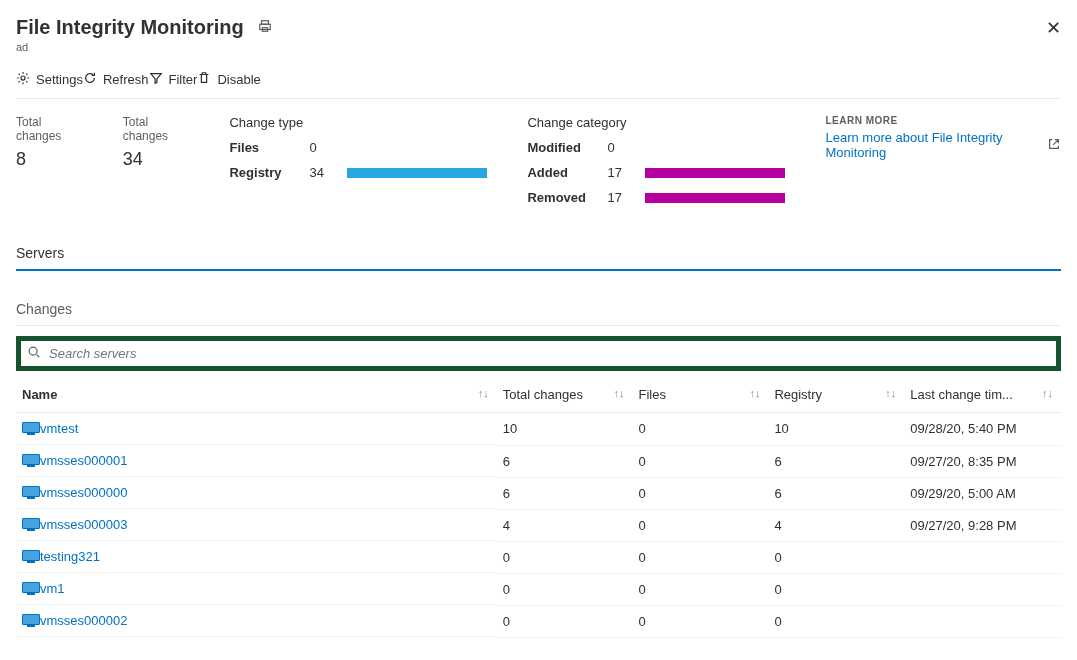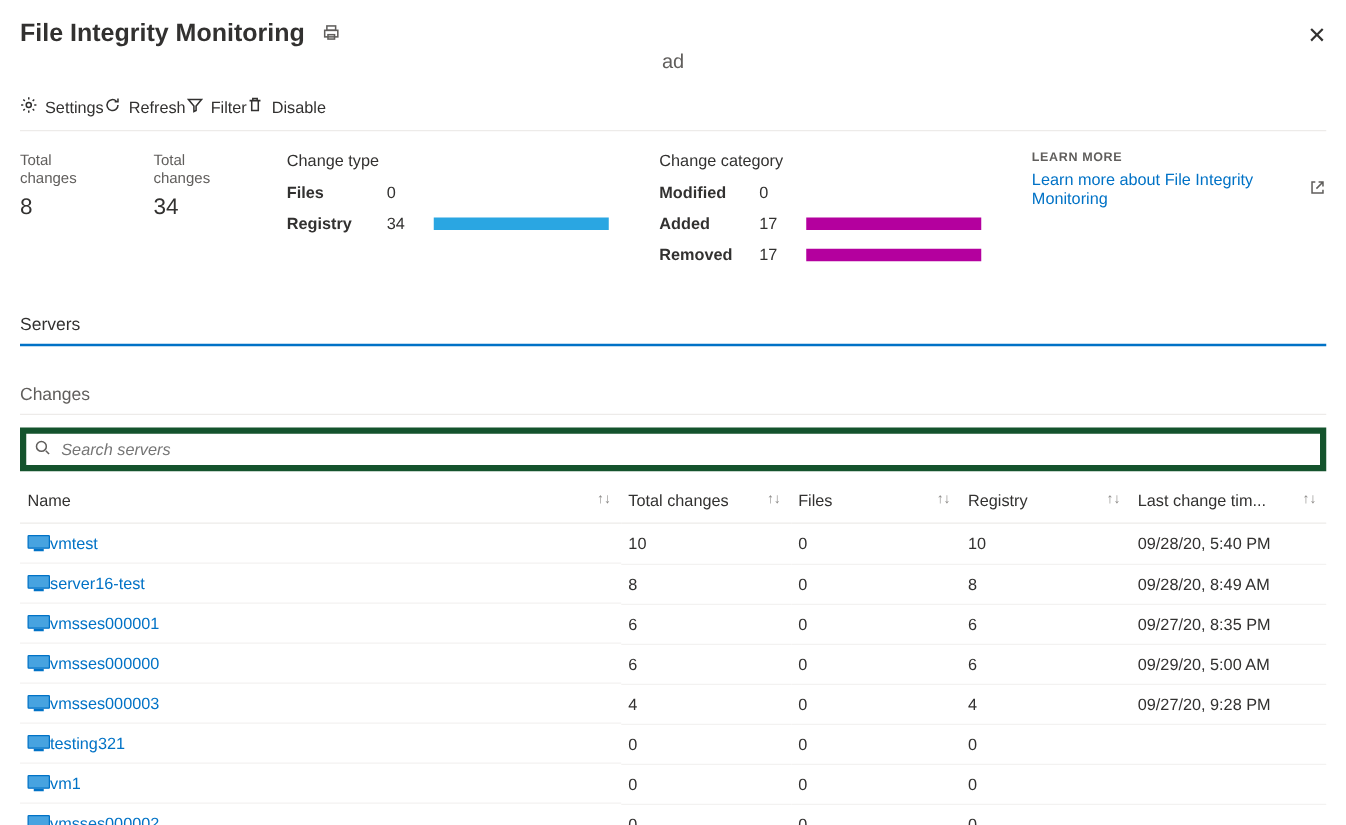--- a/index.html
+++ b/index.html
@@ -8,21 +8,21 @@
     padding: 16px;
     font-family: "Segoe UI", Arial, sans-serif;
     font-size: 13px;
     color: #323130;
     background: #fff;
     width: 1077px;
   }
   .header-row { display: flex; align-items: center; justify-content: space-between; }
   .header-left { display: flex; align-items: center; gap: 14px; }
   h1 { font-size: 20px; font-weight: 600; margin: 0; }
-  .sub { font-size: 16px; color: #605e5c; margin-top: 2px; text-align: center; }
+  .sub { font-size: 11px; color: #605e5c; margin-top: 2px; }
   .toolbar { display: flex; margin-top: 18px; padding-bottom: 10px; border-bottom: 1px solid #edebe9; }
   .tbtn { display: inline-flex; align-items: center; gap: 6px; color: #323130; cursor: pointer; font-size: 13px; }
   .tbtn svg { width: 14px; height: 14px; stroke: #323130; fill: none; stroke-width: 1.4; }
   .summary { display: flex; gap: 40px; margin-top: 16px; }
   .block .lbl { font-size: 12px; color: #605e5c; }
   .block .val { font-size: 18px; font-weight: 400; margin-top: 6px; }
   .ct, .cc { flex: 0 0 auto; }
   .ct .row, .cc .row { display: flex; align-items: center; gap: 14px; margin-top: 10px; }
   .ct .row .rlab, .cc .row .rlab { width: 66px; font-size: 13px; font-weight: 600; }
   .ct .row .rval, .cc .row .rval { width: 24px; text-align: left; font-size: 13px; }
@@ -32,21 +32,21 @@
   .learn { margin-left: auto; }
   .learn .lm { font-size: 10px; letter-spacing: 0.5px; color: #605e5c; font-weight: 600; }
   .learn a { color: #0072c6; text-decoration: none; font-size: 13px; display: inline-flex; align-items: center; gap: 6px; margin-top: 4px; }
   .tabs { display: flex; gap: 22px; margin-top: 32px; border-bottom: 1px solid #edebe9; flex-direction: column; }
   .tab { padding: 8px 0; font-size: 14px; color: #605e5c; cursor: pointer; }
   .tab.active { color: #323130; border-bottom: 2px solid #0072c6; font-weight: 400; }
   .search { margin-top: 10px; display: flex; align-items: center; border: 5px solid #14532d; padding: 4px 6px; gap: 6px; }
   .search input { border: none; outline: none; flex: 1; font-size: 13px; font-style: italic; color: #605e5c; background: transparent; }
   table { width: 100%; border-collapse: collapse; margin-top: 6px; table-layout: fixed; }
   th { text-align: left; font-weight: 400; font-size: 13px; padding: 10px 6px; border-bottom: 1px solid #edebe9; position: relative; }
-  th.name { font-weight: 400; }
+  th.name { font-weight: 700; }
   .sorter { position: absolute; right: 8px; top: 10px; font-size: 11px; color: #8a8886; }
   td { padding: 8px 6px; border-bottom: 1px solid #f3f2f1; font-size: 13px; }
   td.namecell { display: flex; align-items: center; gap: 0; }
   td.namecell a { color: #0072c6; text-decoration: none; }
   .vmicon { width: 18px; height: 14px; position: relative; }
   .vmicon .scr { width: 18px; height: 11px; border: 1.2px solid #0072c6; background: #47a3e0; border-radius: 1px; }
   .vmicon .std { width: 8px; height: 2px; background: #0072c6; margin: 0 auto; }
   .close { cursor: pointer; font-size: 18px; color: #323130; }
   svg.ico { width: 14px; height: 14px; stroke: #605e5c; fill: none; stroke-width: 1.4; }
   .print-ico svg { width: 14px; height: 14px; stroke: #605e5c; fill: none; stroke-width: 1.4; }
@@ -191,33 +191,20 @@
         <td>0</td>
         <td>10</td>
         <td>09/28/20, 5:40 PM</td>
       </tr>
       <tr>
         <td class="namecell">
           <span class="vmicon">
             <div class="scr"></div>
             <div class="std"></div>
           </span>
-          <a href="#">server16-test</a>
-        </td>
-        <td>8</td>
-        <td>0</td>
-        <td>8</td>
-        <td>09/28/20, 8:49 AM</td>
-      </tr>
-      <tr>
-        <td class="namecell">
-          <span class="vmicon">
-            <div class="scr"></div>
-            <div class="std"></div>
-          </span>
           <a href="#">vmsses000001</a>
         </td>
         <td>6</td>
         <td>0</td>
         <td>6</td>
         <td>09/27/20, 8:35 PM</td>
       </tr>
       <tr>
         <td class="namecell">
           <span class="vmicon">

